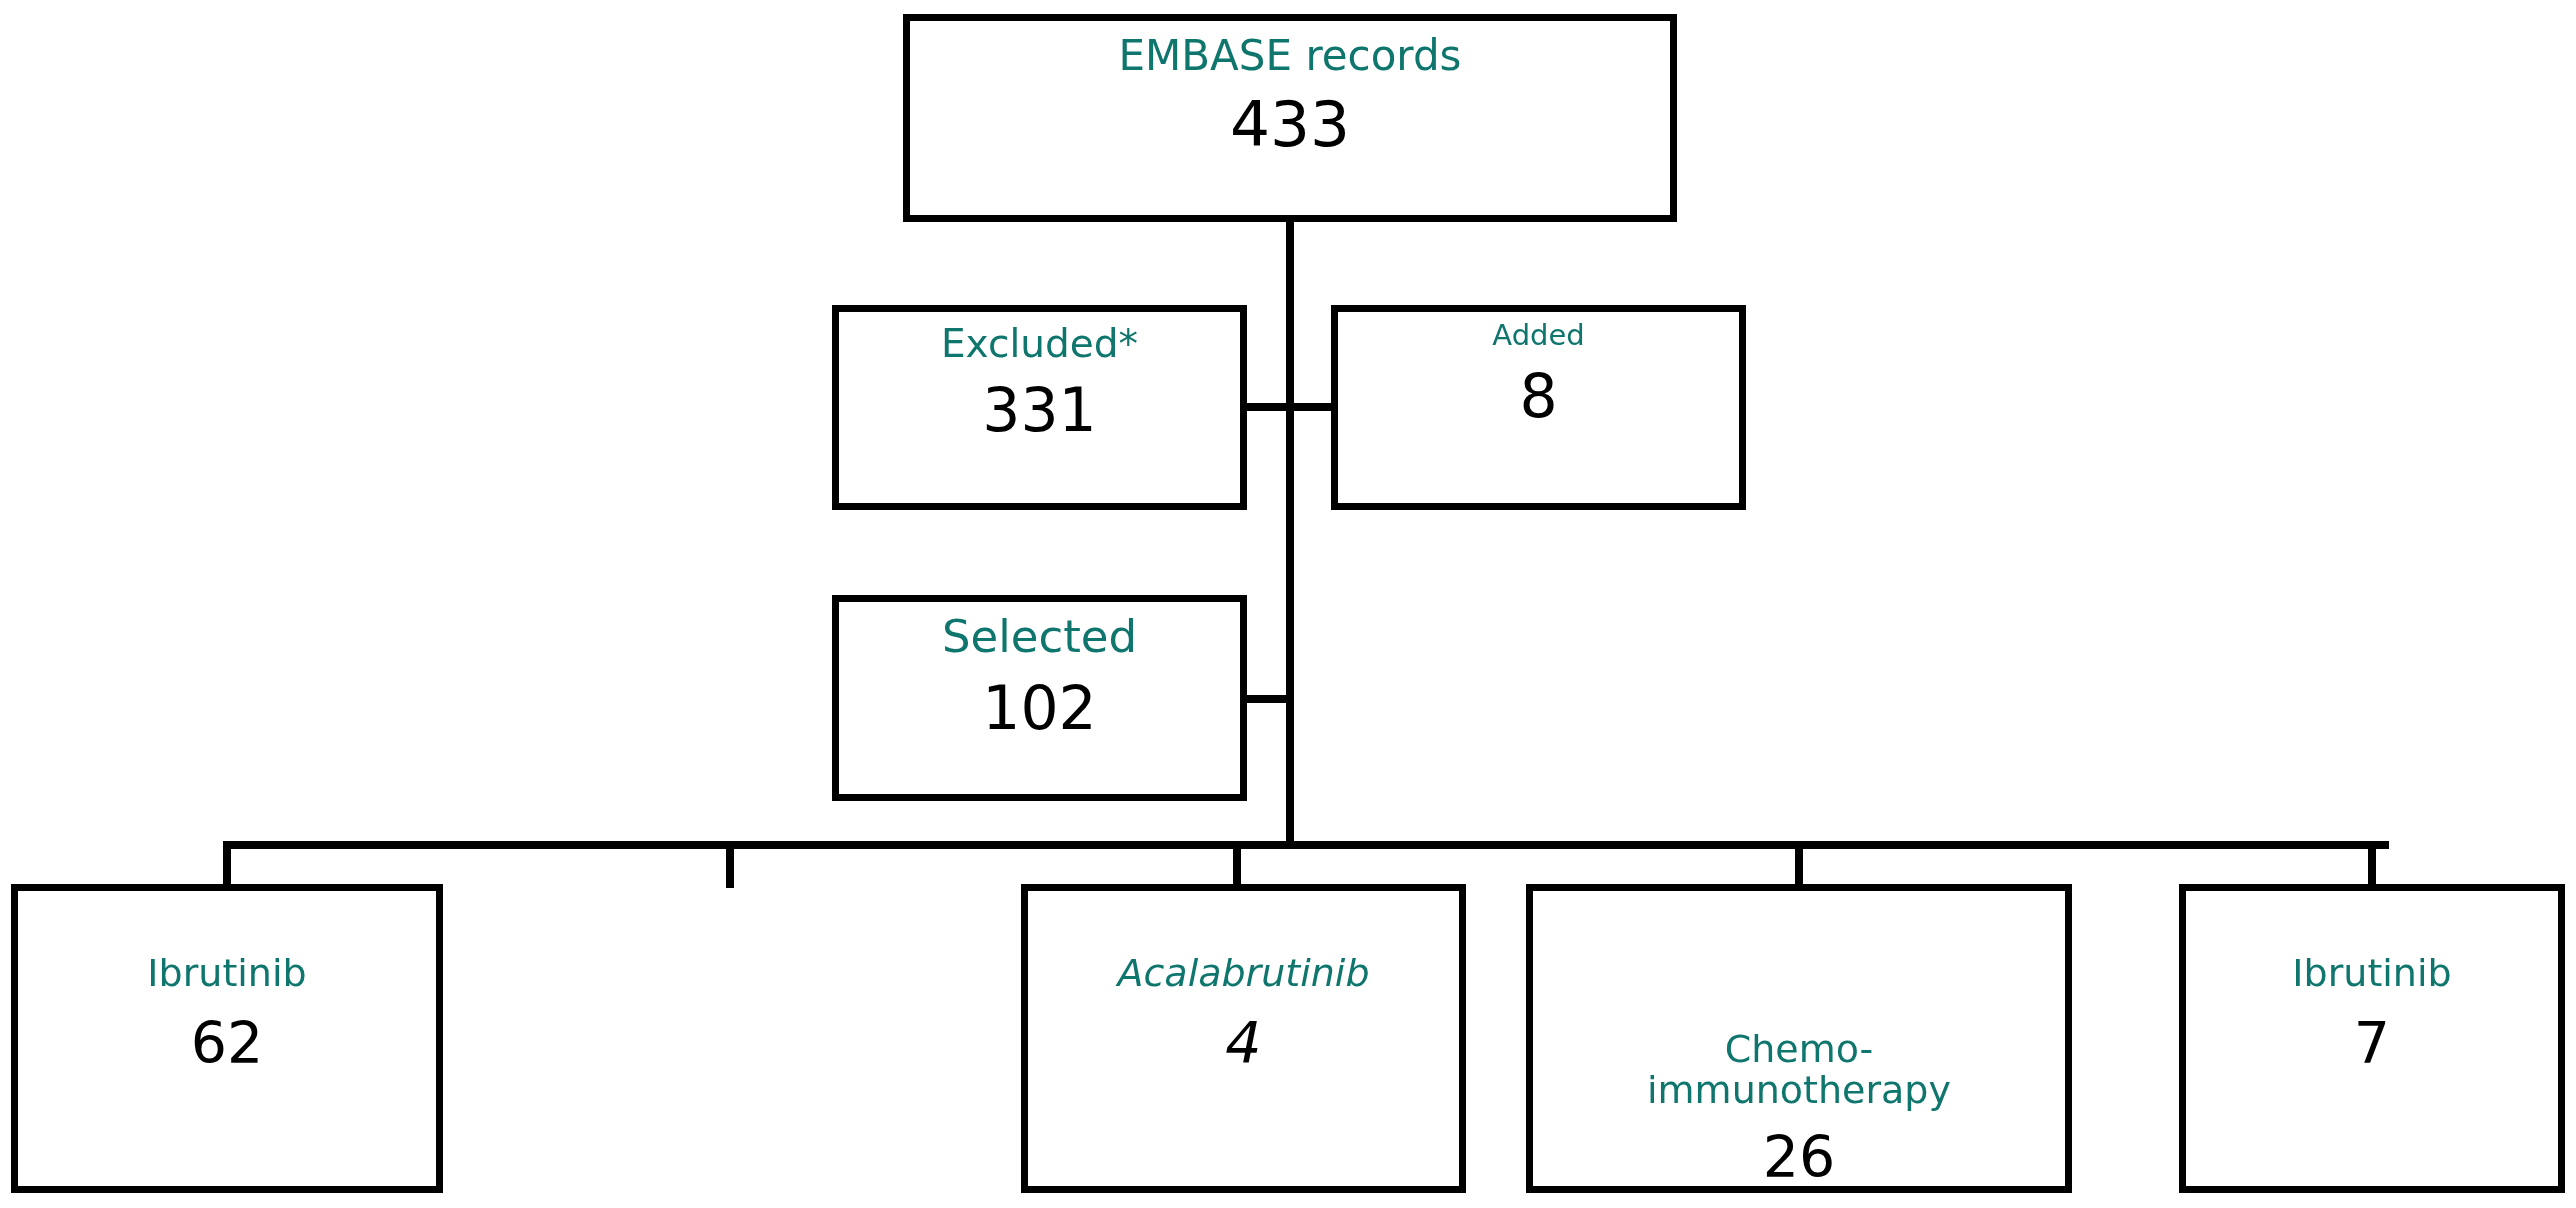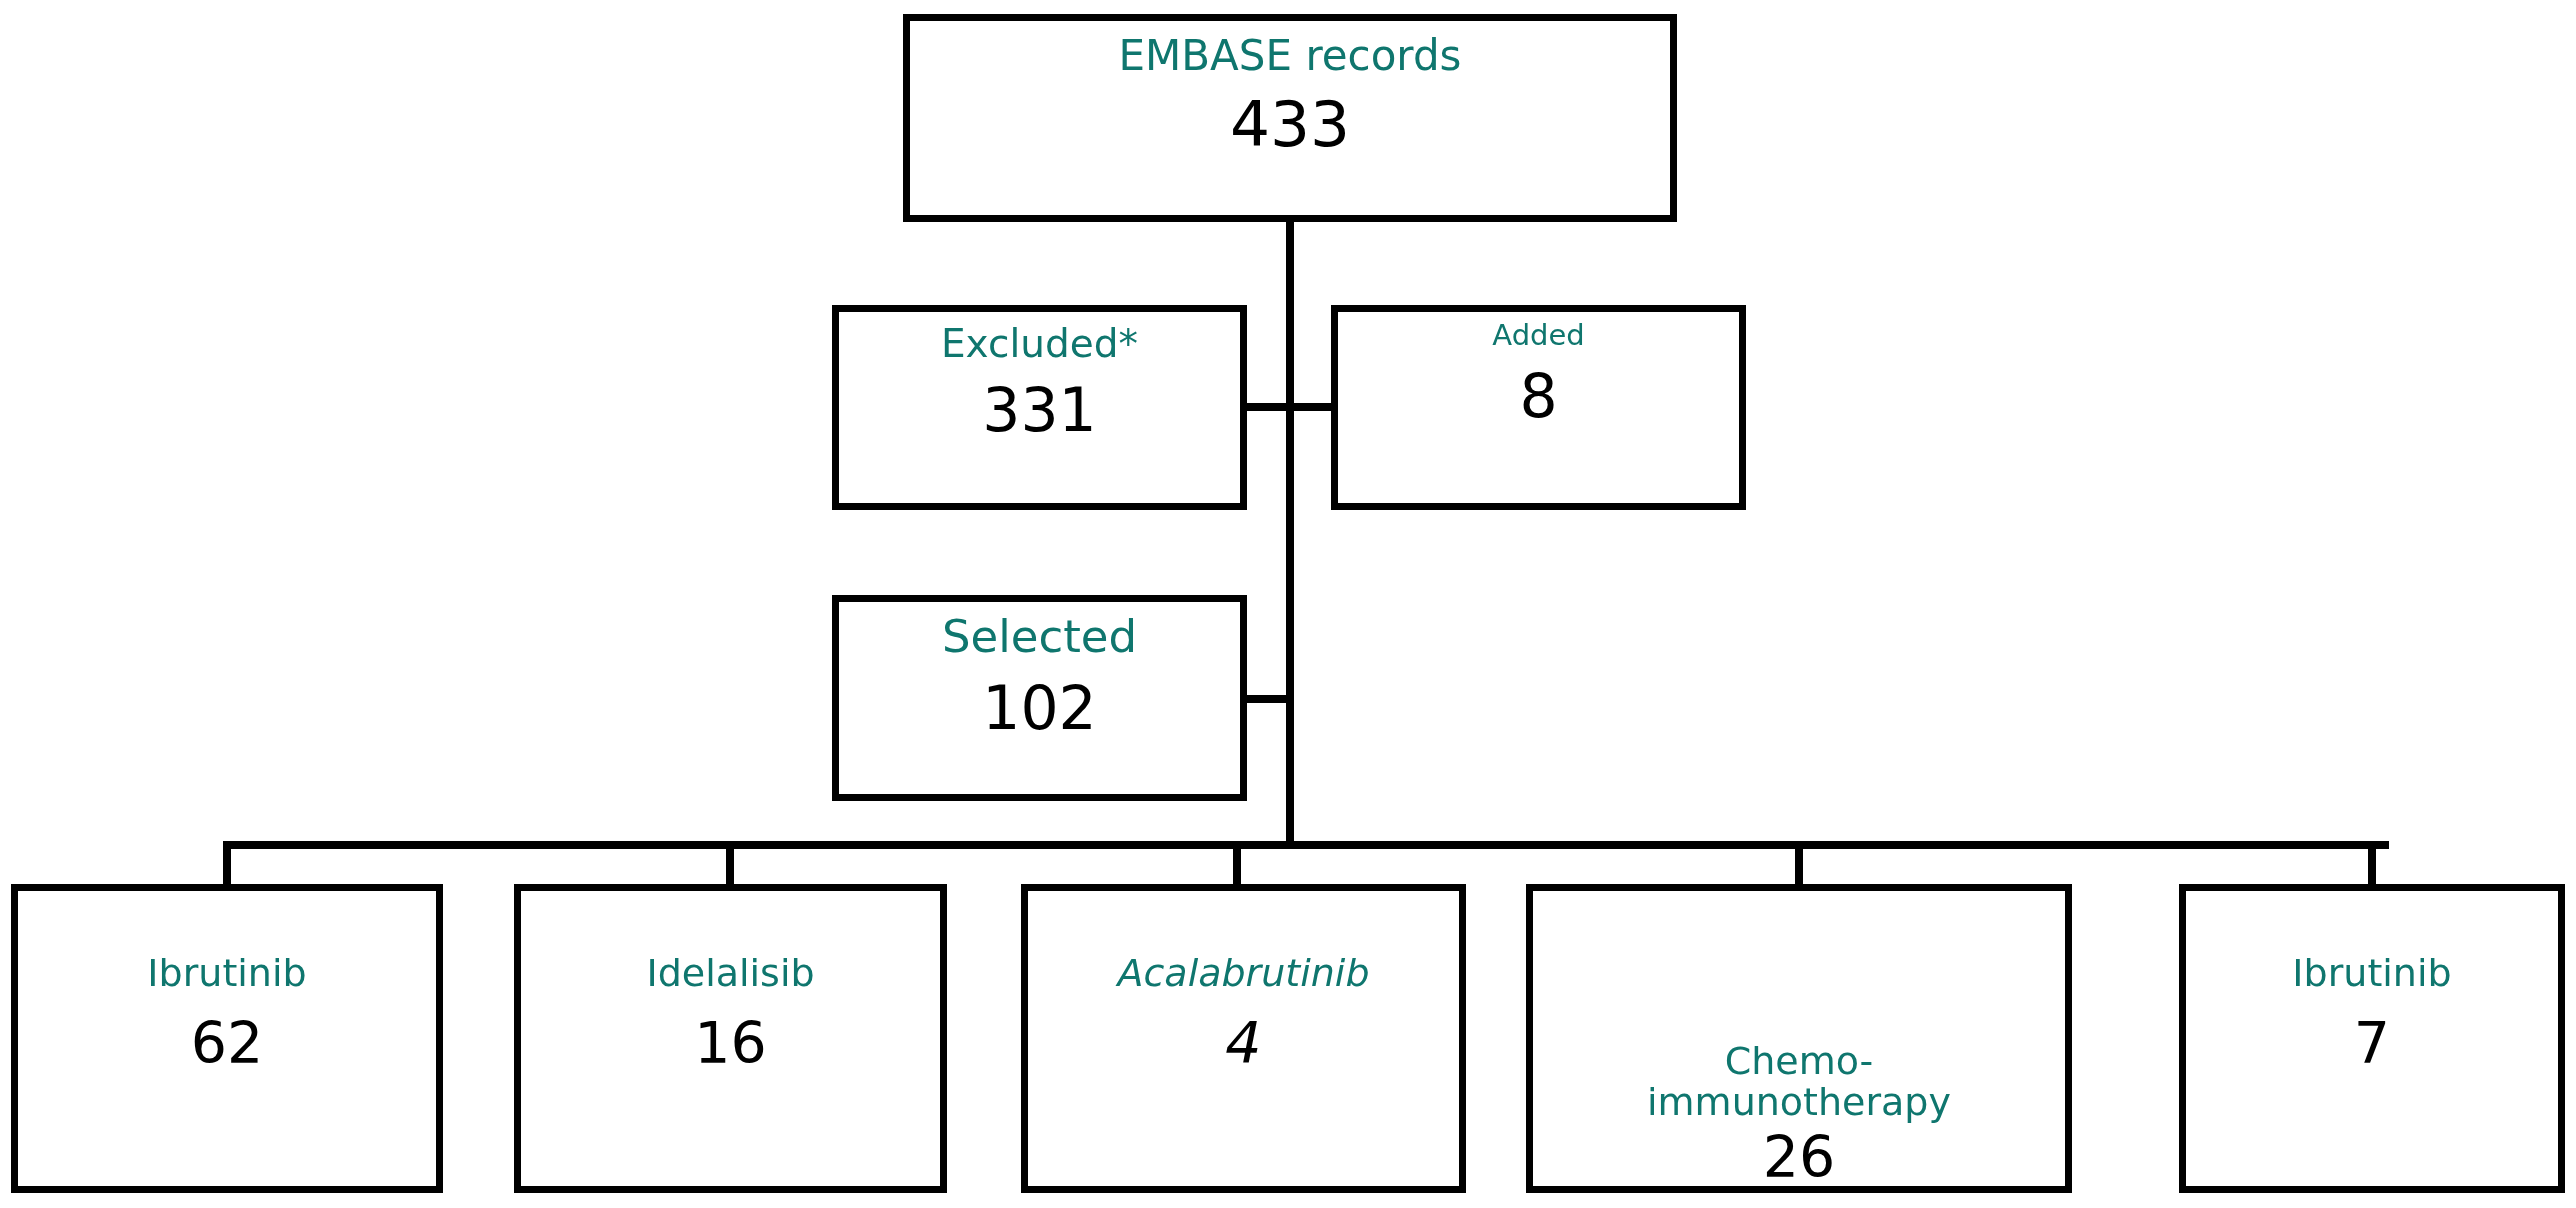--- a/index.html
+++ b/index.html
@@ -53,21 +53,21 @@
   #node-added    .value { font-size:60px; margin-top:15.7px; }
 
   #node-selected { left:832px; top:595px;  width:415px;  height:206px; }
   #node-selected .label { font-size:45px; margin-top:11px; }
   #node-selected .value { font-size:60px; margin-top:17.3px; }
 
   .leaf { top:884px; height:309px; }
   .leaf .label { font-size:38px; margin-top:62px; }
   .leaf .value { font-size:57px; margin-top:22px; }
   .leaf.two-line .label { margin-top:20.4px; }
-  .leaf.two-line .value { margin-top:7px; }
+  .leaf.two-line .value { margin-top:19px; }
 
   #leaf-0 { left:11px;   width:432px; }
   #leaf-1 { left:514px;  width:433px; }
   #leaf-2 { left:1021px; width:445px;font-style:italic; }
   #leaf-3 { left:1526px; width:546px;justify-content:flex-end; }
   #leaf-4 { left:2179px; width:386px; }
 
   
   .line {
     position: absolute;
@@ -119,24 +119,20 @@
 
   <div class="node" id="node-selected">
     <div class="label">Selected</div>
     <div class="value">102</div>
   </div>
 
   <div class="node leaf" id="leaf-0">
     <div class="label">Ibrutinib</div>
     <div class="value">62</div>
   </div>
-  <div class="node leaf" id="leaf-1">
-    <div class="label">Idelalisib</div>
-    <div class="value">16</div>
-  </div>
   <div class="node leaf" id="leaf-2">
     <div class="label">Acalabrutinib</div>
     <div class="value">4</div>
   </div>
   <div class="node leaf two-line" id="leaf-3">
     <div class="label">Chemo-
 immunotherapy</div>
     <div class="value">26</div>
   </div>
   <div class="node leaf" id="leaf-4">

